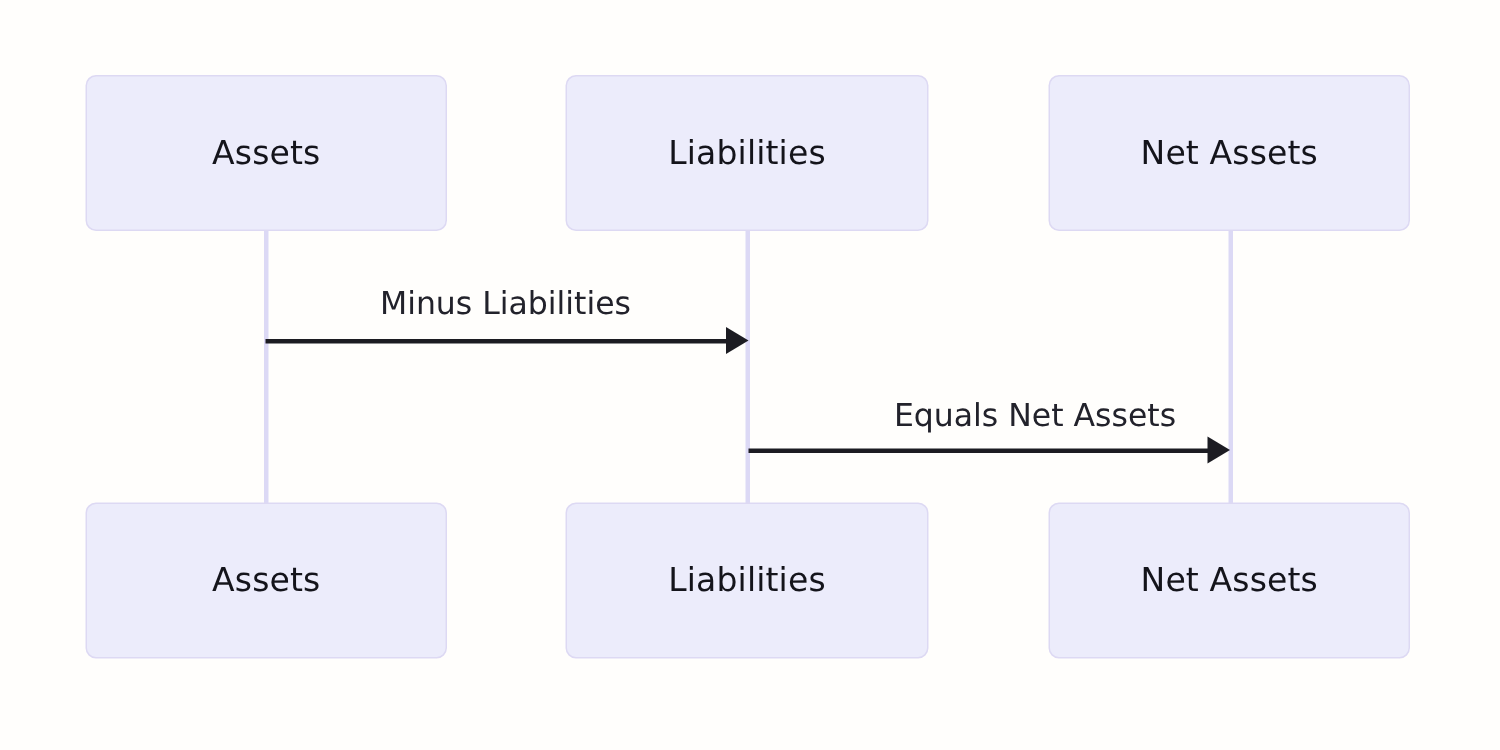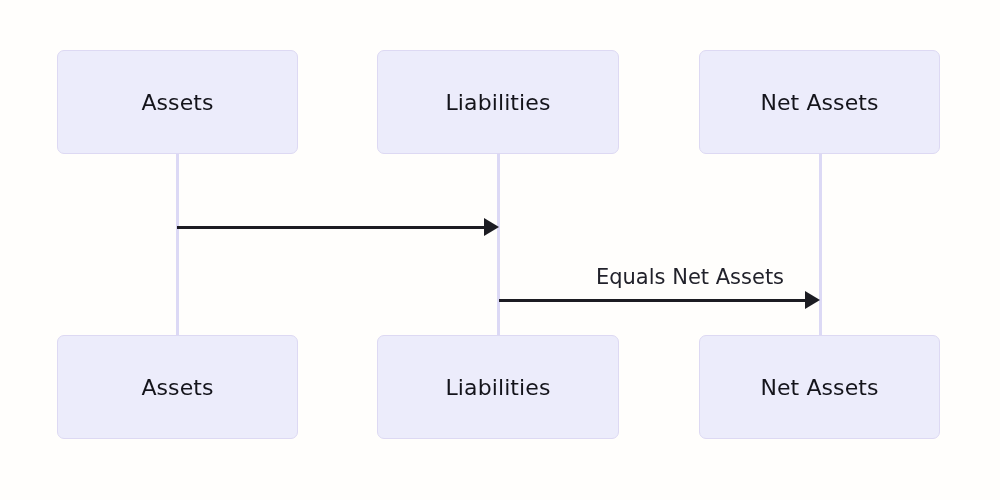--- a/index.html
+++ b/index.html
@@ -84,20 +84,21 @@
   <div class="actor-box" style="left:57px; top:335px; width:241px; height:104px;">
     <span class="actor-label">Assets</span>
   </div>
   <div class="actor-box" style="left:377px; top:335px; width:242px; height:104px;">
     <span class="actor-label">Liabilities</span>
   </div>
   <div class="actor-box" style="left:699px; top:335px; width:241px; height:104px;">
     <span class="actor-label">Net Assets</span>
   </div>
 
+  <div class="msg-label" style="left:337px; top:190px;">Minus Liabilities</div>
   <div class="msg-line" style="left:177px; top:226px; width:308px;"></div>
   <div class="msg-head" style="left:484px; top:218px;"></div>
 
   <div class="msg-label" style="left:690px; top:265px;">Equals Net Assets</div>
   <div class="msg-line" style="left:499px; top:299px; width:307px;"></div>
   <div class="msg-head" style="left:805px; top:291px;"></div>
 
 </div>
 
 </body></html>

